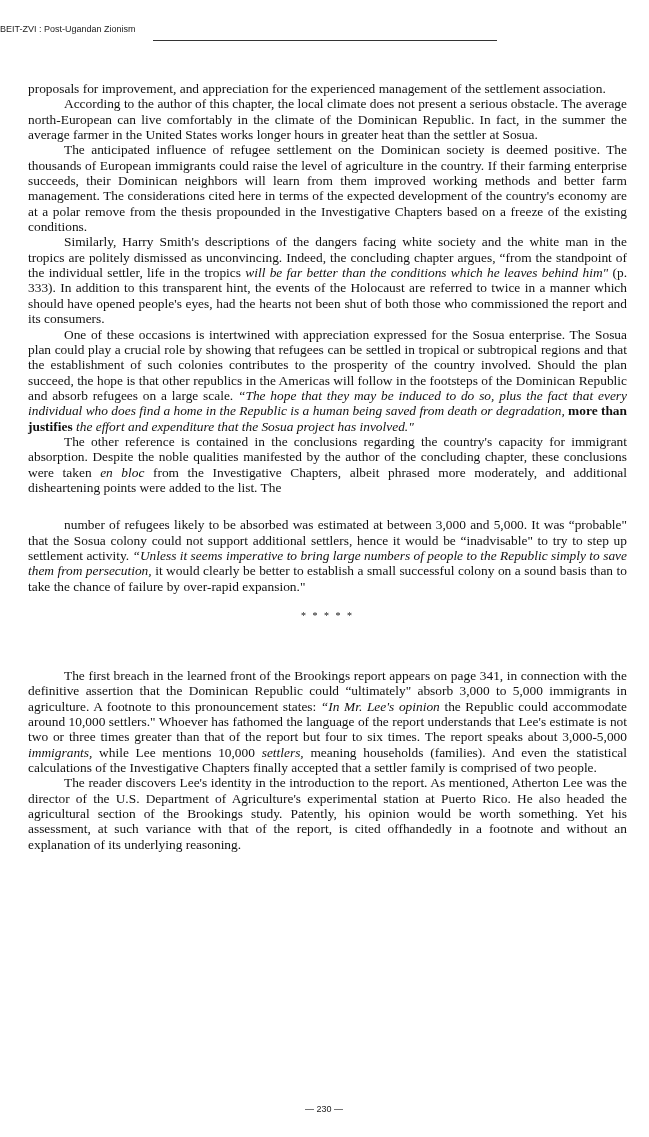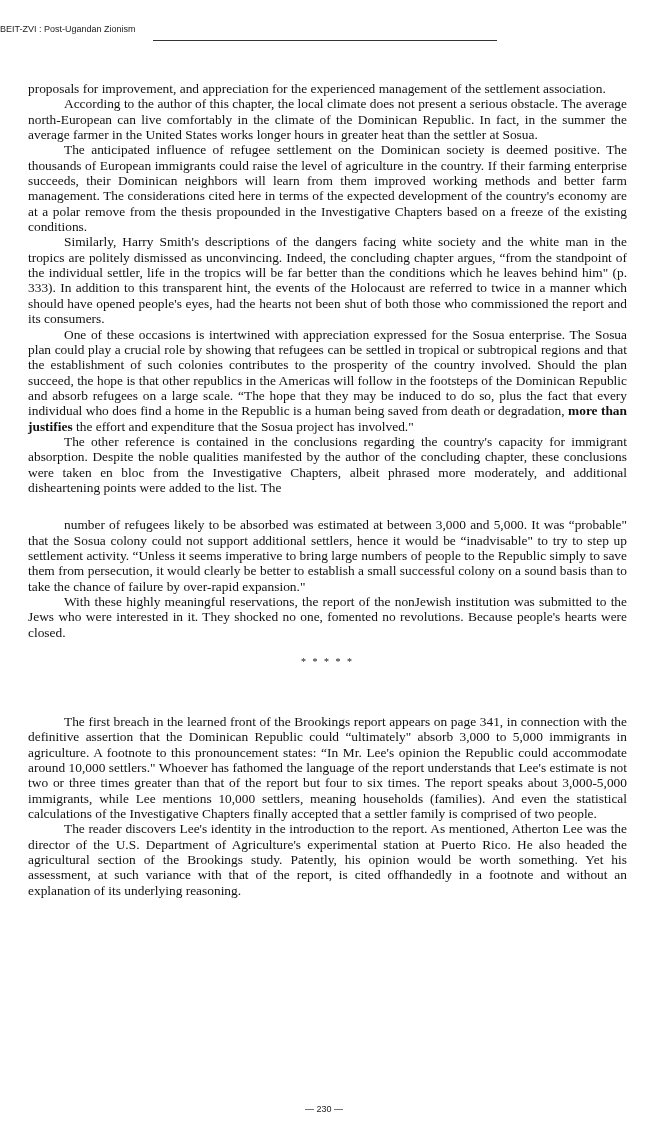--- a/index.html
+++ b/index.html
@@ -12,21 +12,21 @@
     position: absolute; left: 153px; top: 40px; width: 344px; height: 0;
     border-top: 1px solid #333;
   }
   .body {
     position: absolute; left: 28px; top: 81px; width: 599px;
     font-family: "Liberation Serif", serif; font-size: 13.4px; line-height: 15.35px;
     text-align: justify; color: #111;
   }
   .body p { margin: 0; text-indent: 36px; }
   .body p.noindent { text-indent: 0; }
-  .body p .i { }
+  .body p .i { font-style: italic; }
   .body p .b { font-weight: bold; }
   .gap1 { height: 22px; }
   .stars {
     text-align: center; text-indent: 0 !important; font-size: 10px; letter-spacing: 2px;
     margin: 14px 0 0 0 !important; height: 15px;
   }
   .gap2 { height: 45px; }
   .footer {
     position: absolute; left: 0; top: 1104px; width: 648px; text-align: center;
     font-family: "Liberation Sans", sans-serif; font-size: 9px; color: #222;
@@ -40,20 +40,19 @@
 
 <div class="body">
   <p class="noindent">proposals for improvement, and appreciation for the experienced management of the settlement association.</p>
   <p>According to the author of this chapter, the local climate does not present a serious obstacle. The average north-European can live comfortably in the climate of the Dominican Republic. In fact, in the summer the average farmer in the United States works longer hours in greater heat than the settler at Sosua.</p>
   <p>The anticipated influence of refugee settlement on the Dominican society is deemed positive. The thousands of European immigrants could raise the level of agriculture in the country. If their farming enterprise succeeds, their Dominican neighbors will learn from them improved working methods and better farm management. The considerations cited here in terms of the expected development of the country's economy are at a polar remove from the thesis propounded in the Investigative Chapters based on a freeze of the existing conditions.</p>
   <p><span>Similarly, Harry Smith's descriptions of the dangers facing white society and the white man in the tropics are politely dismissed as unconvincing. Indeed, the concluding chapter argues, “from the standpoint of the individual settler, life in the tropics </span><span class="i">will be far better than the conditions which he leaves behind him"</span><span> (p. 333). In addition to this transparent hint, the events of the Holocaust are referred to twice in a manner which should have opened people's eyes, had the hearts not been shut of both those who commissioned the report and its consumers.</span></p>
   <p><span>One of these occasions is intertwined with appreciation expressed for the Sosua enterprise. The Sosua plan could play a crucial role by showing that refugees can be settled in tropical or subtropical regions and that the establishment of such colonies contributes to the prosperity of the country involved. Should the plan succeed, the hope is that other republics in the Americas will follow in the footsteps of the Dominican Republic and absorb refugees on a large scale. </span><span class="i">“The hope that they may be induced to do so, plus the fact that every individual who does find a home in the Republic is a human being saved from death or degradation,</span><span class="b"> more than justifies </span><span class="i">the effort and expenditure that the Sosua project has involved."</span></p>
   <p><span>The other reference is contained in the conclusions regarding the country's capacity for immigrant absorption. Despite the noble qualities manifested by the author of the concluding chapter, these conclusions were taken </span><span class="i">en bloc</span><span> from the Investigative Chapters, albeit phrased more moderately, and additional disheartening points were added to the list. The</span></p>
   <div class="gap1"></div>
   <p><span>number of refugees likely to be absorbed was estimated at between 3,000 and 5,000. It was “probable" that the Sosua colony could not support additional settlers, hence it would be “inadvisable" to try to step up settlement activity. </span><span class="i">“Unless it seems imperative to bring large numbers of people to the Republic simply to save them from persecution,</span><span> it would clearly be better to establish a small successful colony on a sound basis than to take the chance of failure by over-rapid expansion."</span></p>
-  <p>With these highly meaningful reservations, the report of the nonJewish institution was submitted to the Jews who were interested in it. They shocked no one, fomented no revolutions. Because people's hearts were closed.</p>
   <p class="stars">* * * * *</p>
   <div class="gap2"></div>
   <p><span>The first breach in the learned front of the Brookings report appears on page 341, in connection with the definitive assertion that the Dominican Republic could “ultimately" absorb 3,000 to 5,000 immigrants in agriculture. A footnote to this pronouncement states: </span><span class="i">“In Mr. Lee's opinion</span><span> the Republic could accommodate around 10,000 settlers." Whoever has fathomed the language of the report understands that Lee's estimate is not two or three times greater than that of the report but four to six times. The report speaks about 3,000-5,000 </span><span class="i">immigrants,</span><span> while Lee mentions 10,000 </span><span class="i">settlers,</span><span> meaning households (families). And even the statistical calculations of the Investigative Chapters finally accepted that a settler family is comprised of two people.</span></p>
   <p>The reader discovers Lee's identity in the introduction to the report. As mentioned, Atherton Lee was the director of the U.S. Department of Agriculture's experimental station at Puerto Rico. He also headed the agricultural section of the Brookings study. Patently, his opinion would be worth something. Yet his assessment, at such variance with that of the report, is cited offhandedly in a footnote and without an explanation of its underlying reasoning.</p>
 </div>
 
 <div class="footer">— 230 —</div>
 
 </body></html>

